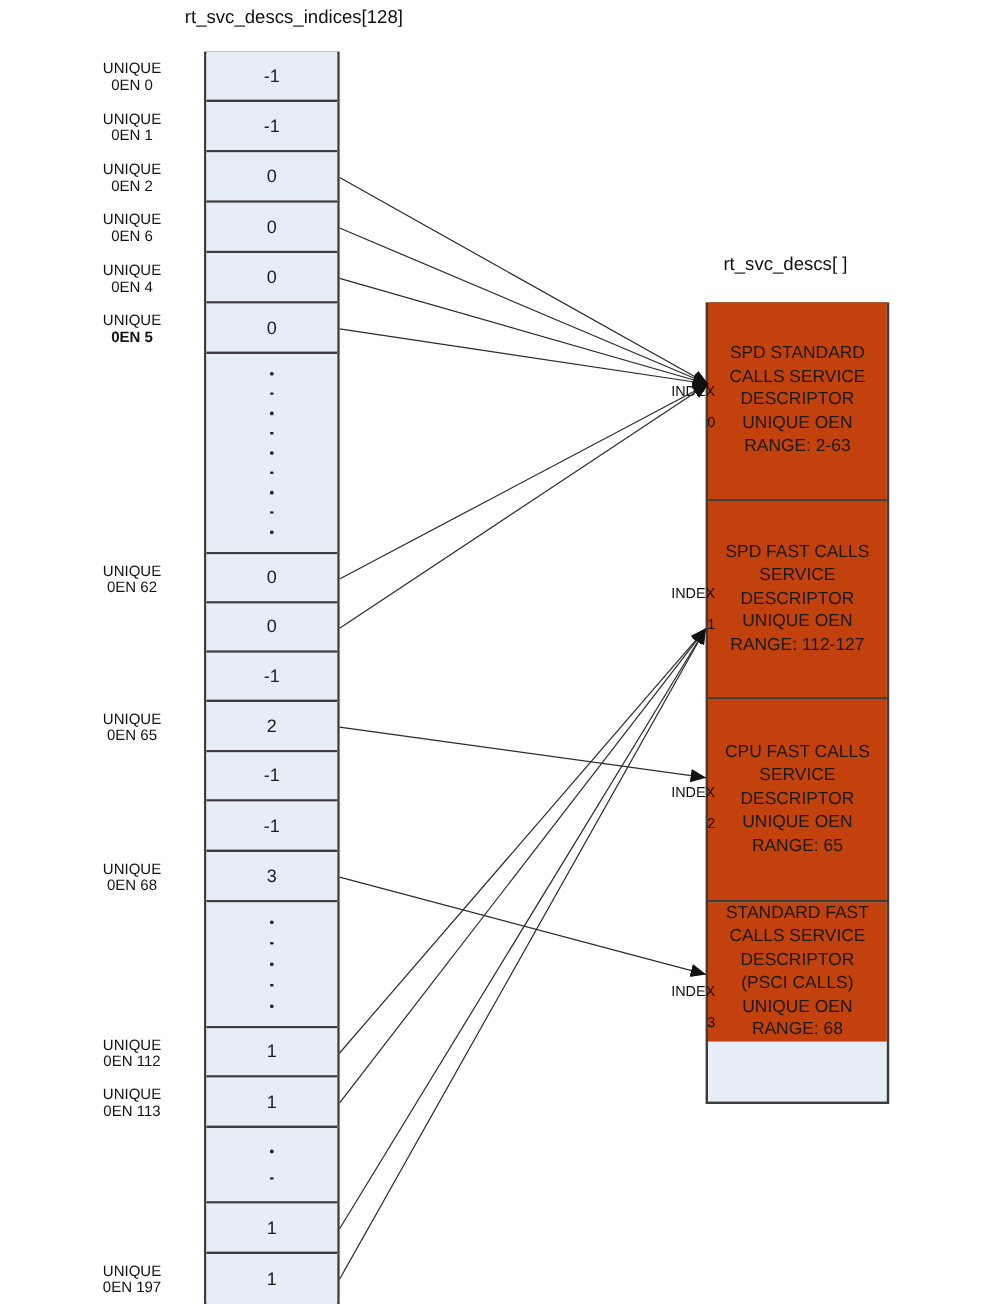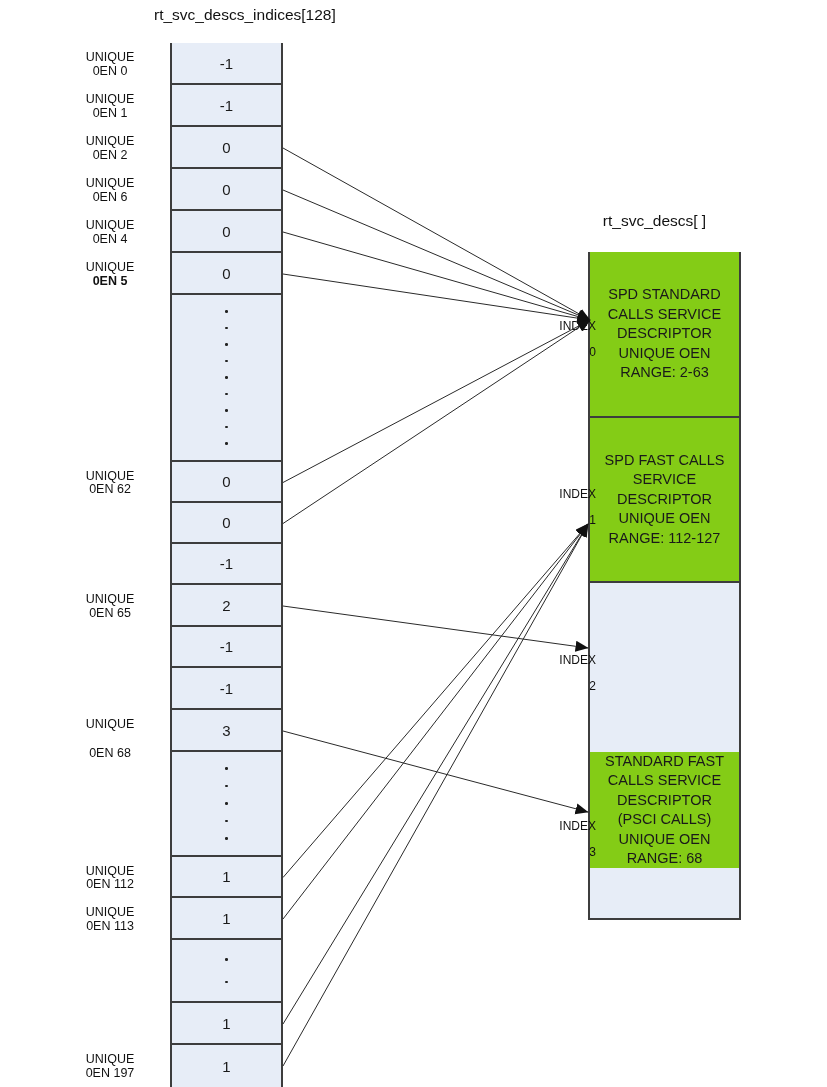--- a/index.html
+++ b/index.html
@@ -17,21 +17,21 @@
   }
   .cell.last{border-bottom:none;}
   .cell.dots{flex-direction:column;justify-content:space-around;padding:8px 0;}
   .dot{width:2.5px;height:2.5px;background:#222;border-radius:50%;}
   .side-label{
     position:absolute;width:100px;text-align:center;
     font-size:12.5px;line-height:13.5px;color:#111;
   }
   .desc-box{
     position:absolute;box-sizing:border-box;left:0;width:100%;
-    background:#84cc16;border-bottom:2px solid #3d3d3d;
+    background:#c2410c;border-bottom:2px solid #3d3d3d;
     display:flex;align-items:center;justify-content:center;
     text-align:center;font-size:14.5px;line-height:19.5px;color:#1a1a1a;
     padding:4px 8px;
   }
   .desc-box.last{border-bottom:none;}
   .index-label{
     position:absolute;width:90px;text-align:right;
     font-size:12px;line-height:26px;color:#111;z-index:2;
   }
   #connector-svg{position:absolute;left:0;top:0;z-index:3;pointer-events:none;}
@@ -148,41 +148,44 @@
       <div class="side-label" style="left: 60px; top: 469.5px;">
         <span style="display: block;">UNIQUE</span>
         <span style="display: block;">0EN 62</span>
       </div>
       <div class="side-label" style="left: 60px; top: 593px;">
         <span style="display: block;">UNIQUE</span>
         <span style="display: block;">0EN 65</span>
       </div>
       <div class="side-label" style="left: 60px; top: 718px;">
         <span style="display: block;">UNIQUE</span>
-        <span style="display: block; margin-top: 15px;">0EN 68</span>
+        <span style="display: block;">0EN 68</span>
       </div>
       <div class="side-label" style="left: 60px; top: 864.5px;">
         <span style="display: block;">UNIQUE</span>
         <span style="display: block;">0EN 112</span>
       </div>
       <div class="side-label" style="left: 60px; top: 906px;">
         <span style="display: block;">UNIQUE</span>
         <span style="display: block;">0EN 113</span>
       </div>
       <div class="side-label" style="left: 60px; top: 1053px;">
         <span style="display: block;">UNIQUE</span>
         <span style="display: block;">0EN 197</span>
       </div>
     </div>
   <div id="right-array" class="array-frame" style="left: 588px; top: 252px; width: 153px; height: 668px;">
       <div class="desc-box" style="top: -2px; height: 166px;">
         <span>SPD STANDARD CALLS SERVICE DESCRIPTOR UNIQUE OEN RANGE: 2-63</span>
       </div>
       <div class="desc-box" style="top: 164px; height: 165px;">
         <span>SPD FAST CALLS SERVICE DESCRIPTOR UNIQUE OEN RANGE: 112-127</span>
+      </div>
+      <div class="desc-box" style="top: 329px; height: 169px;">
+        <span>CPU FAST CALLS SERVICE DESCRIPTOR UNIQUE OEN RANGE: 65</span>
       </div>
       <div class="desc-box last" style="top: 498px; height: 116px;">
         <span>STANDARD FAST CALLS SERVICE DESCRIPTOR (PSCI CALLS) UNIQUE OEN RANGE: 68</span>
       </div>
     </div>
   <div id="index-labels-layer">
       <div class="index-label" style="left: 506px; top: 313px;">
         <span style="display: block;">INDEX</span>
         <span style="display: block;">0</span>
       </div>

